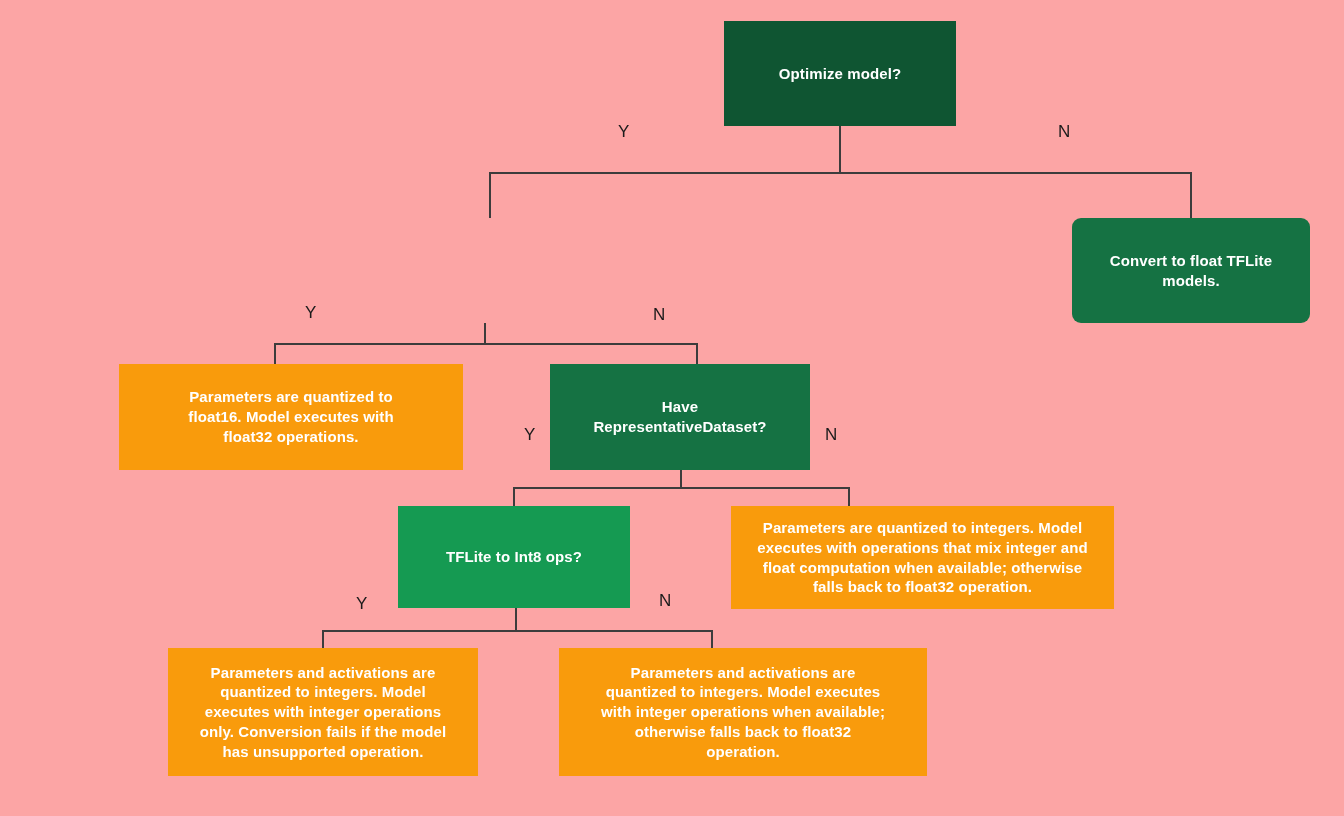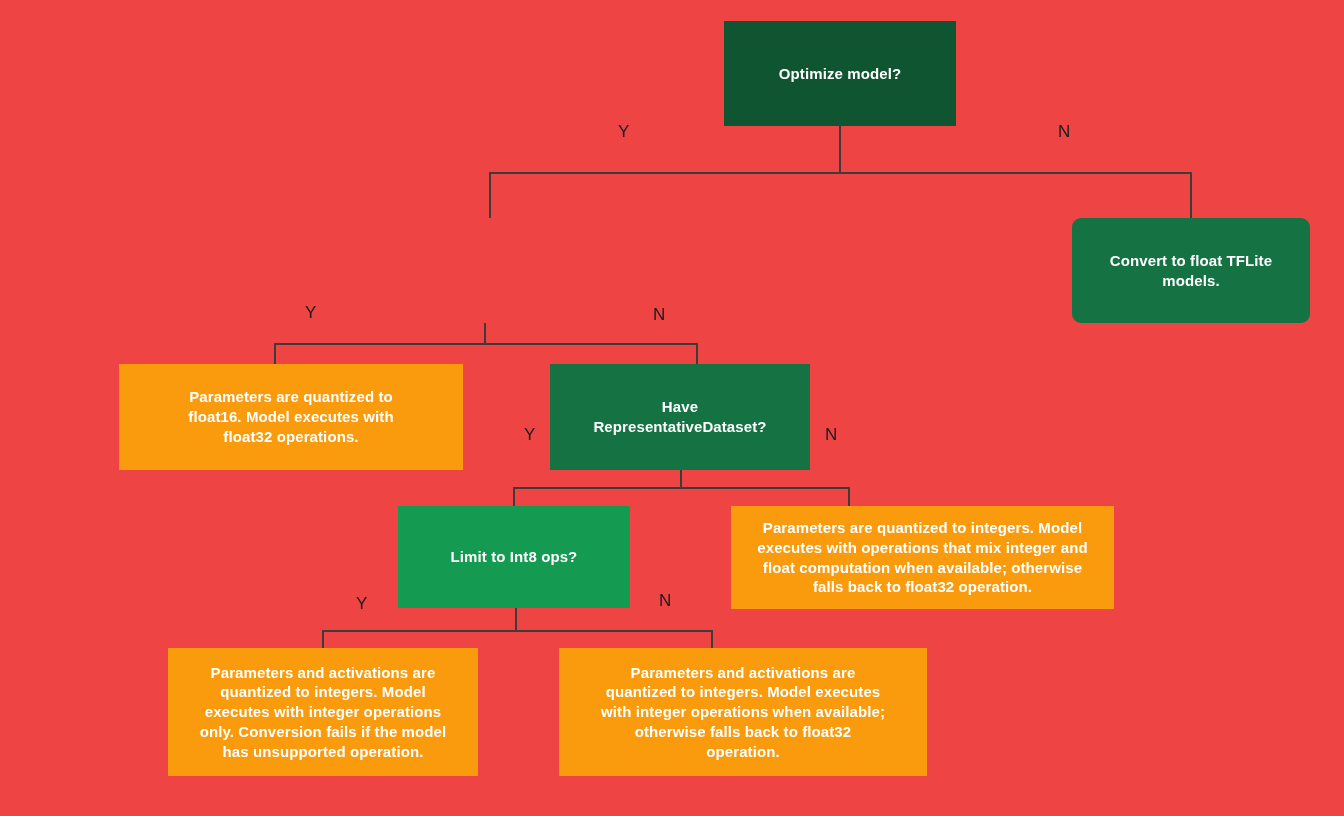--- a/index.html
+++ b/index.html
@@ -47,21 +47,21 @@
   .conn {
     position: absolute;
     background: #3c3c3c;
   }
   .conn-v { width: 1.6px; }
   .conn-h { height: 1.6px; }
 </style>
 </head>
 <body>
 
-<div id="canvas" style="background: #ef4444;">
+<div id="canvas" style="background: #fca5a5;">
     <div class="conn conn-v" style="left: 839px; top: 126px; background: rgb(60, 60, 60); height: 46px;"></div>
     <div class="conn conn-h" style="left: 489px; top: 172px; background: rgb(60, 60, 60); width: 702px;"></div>
     <div class="conn conn-v" style="left: 489px; top: 172px; background: rgb(60, 60, 60); height: 46px;"></div>
     <div class="conn conn-v" style="left: 1190px; top: 172px; background: rgb(60, 60, 60); height: 46px;"></div>
     <div class="conn conn-v" style="left: 484px; top: 323px; background: rgb(60, 60, 60); height: 20px;"></div>
     <div class="conn conn-h" style="left: 274px; top: 343px; background: rgb(60, 60, 60); width: 423px;"></div>
     <div class="conn conn-v" style="left: 274px; top: 343px; background: rgb(60, 60, 60); height: 21px;"></div>
     <div class="conn conn-v" style="left: 696px; top: 343px; background: rgb(60, 60, 60); height: 21px;"></div>
     <div class="conn conn-v" style="left: 680px; top: 470px; background: rgb(60, 60, 60); height: 17px;"></div>
     <div class="conn conn-h" style="left: 513px; top: 487px; background: rgb(60, 60, 60); width: 336px;"></div>
@@ -81,21 +81,21 @@
     <div class="node" style="left: 119px; top: 364px; width: 344px; height: 106px; background: rgb(249, 155, 12); font-size: 15px; color: rgb(255, 255, 255);">
       <span class="node-text">Parameters are quantized to
 float16. Model executes with
 float32 operations.</span>
     </div>
     <div class="node" style="left: 550px; top: 364px; width: 260px; height: 106px; background: rgb(21, 114, 67); font-size: 15px; color: rgb(255, 255, 255);">
       <span class="node-text">Have
 RepresentativeDataset?</span>
     </div>
     <div class="node" style="left: 398px; top: 506px; width: 232px; height: 102px; background: rgb(21, 154, 82); font-size: 15px; color: rgb(255, 255, 255);">
-      <span class="node-text">Limit to Int8 ops?</span>
+      <span class="node-text">TFLite to Int8 ops?</span>
     </div>
     <div class="node" style="left: 731px; top: 506px; width: 383px; height: 103px; background: rgb(249, 155, 12); font-size: 15px; color: rgb(255, 255, 255);">
       <span class="node-text">Parameters are quantized to integers. Model
 executes with operations that mix integer and
 float computation when available; otherwise
 falls back to float32 operation.</span>
     </div>
     <div class="node" style="left: 168px; top: 648px; width: 310px; height: 128px; background: rgb(249, 155, 12); font-size: 15px; color: rgb(255, 255, 255);">
       <span class="node-text">Parameters and activations are
 quantized to integers. Model

